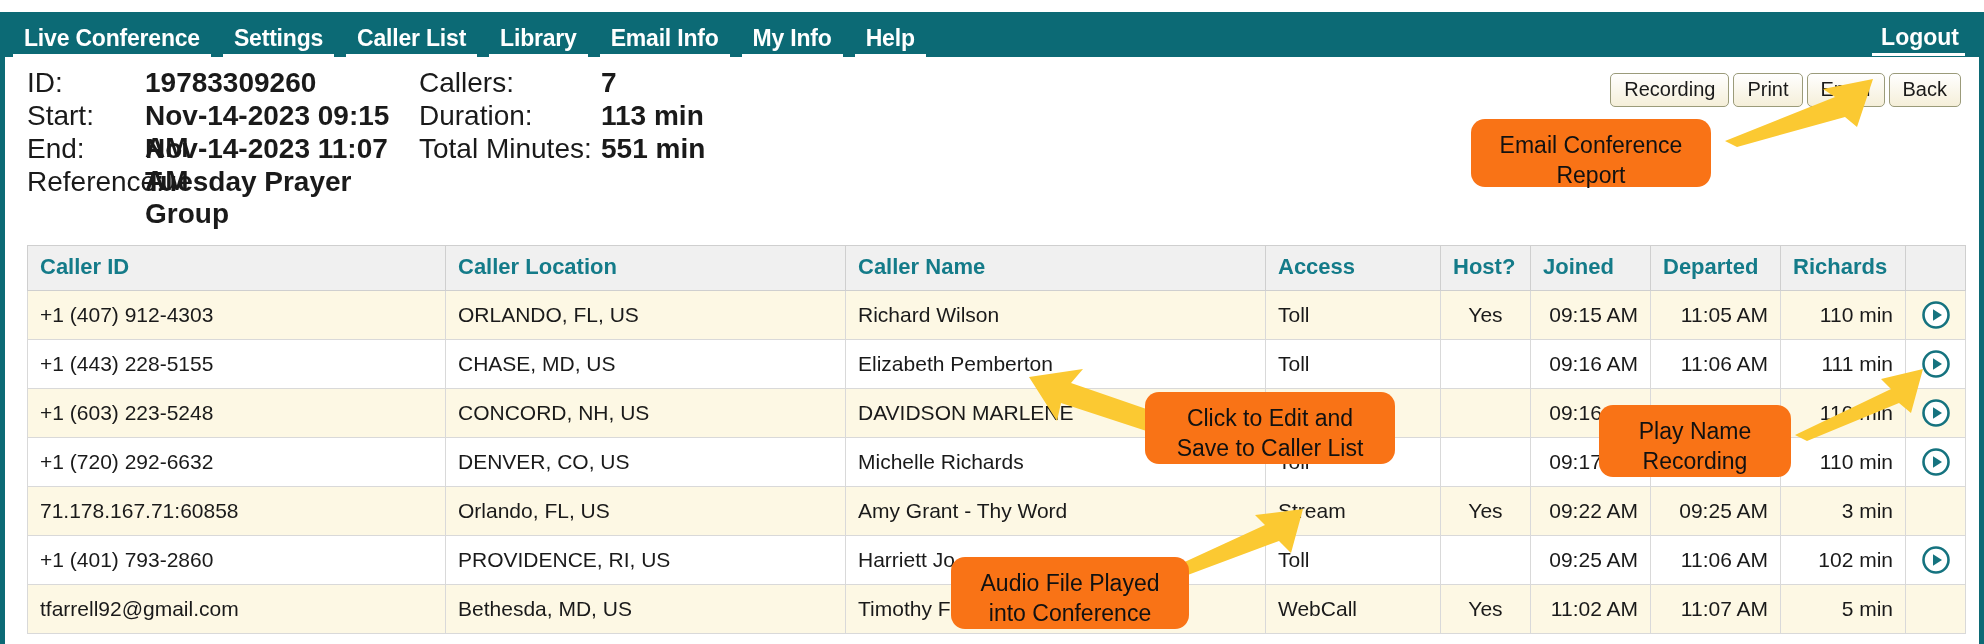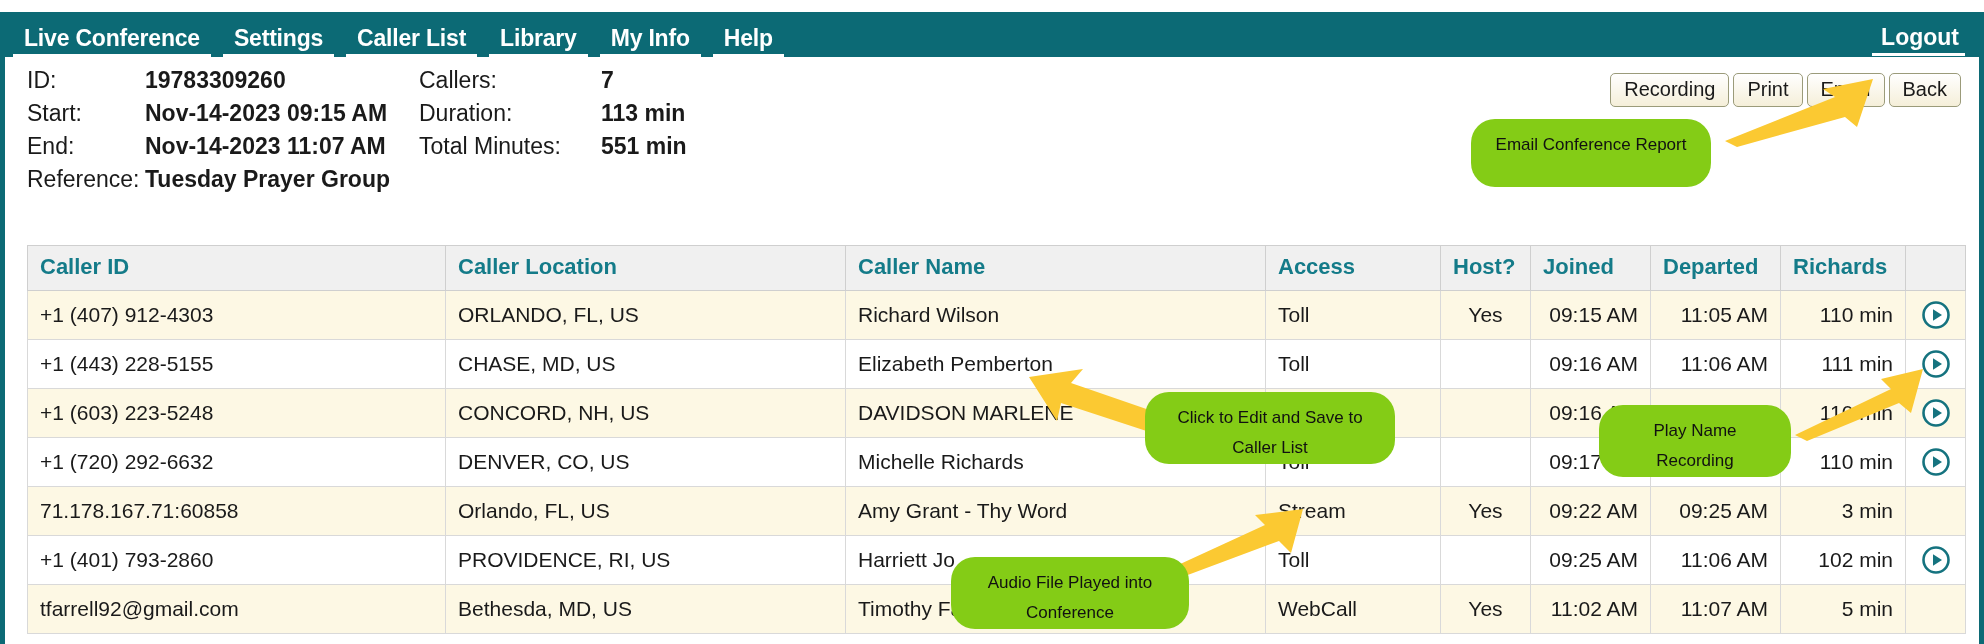--- a/index.html
+++ b/index.html
@@ -87,21 +87,21 @@
     bottom: 1px;
     height: 3px;
     background: #ffffff;
   }
 
   
   #info {
     position: absolute;
     left: 22px;
     top: 50px;
-    font-size: 23px;
+    font-size: 28px;
     color: #1a1a1a;
   }
   .info-row {
     display: flex;
     align-items: baseline;
     height: 33px;
   }
   .il { width: 118px; font-weight: normal; }
   .iv { width: 274px; font-weight: bold; }
   .il2 { width: 182px; font-weight: normal; }
@@ -169,42 +169,43 @@
   .playcell { text-align: center; padding: 0 !important; }
   .play-icon {
     display: inline-block;
     vertical-align: middle;
     line-height: 0;
   }
 
   
   .callout {
     position: absolute;
-    background: #84cc16;
-    border-radius: 24px;
+    background: #f97316;
+    border-radius: 14px;
     color: #111111;
-    font-size: 17px;
+    font-size: 23px;
     text-align: center;
     line-height: 30px;
     padding: 11px 18px;
     box-sizing: border-box;
     font-family: "Liberation Sans", sans-serif;
   }
   .arrow-svg { position: absolute; pointer-events: none; }
 </style>
 </head>
 <body>
 
 <div id="page">
 
   <div id="navbar">
     <div class="nav-tab">Live Conference</div>
     <div class="nav-tab">Settings</div>
     <div class="nav-tab">Caller List</div>
     <div class="nav-tab">Library</div>
+    <div class="nav-tab">Email Info</div>
     <div class="nav-tab">My Info</div>
     <div class="nav-tab">Help</div>
     <div id="nav-spacer"></div>
     <div id="nav-logout">Logout</div>
   </div>
 
   <div id="info">
     <div class="info-row">
       <span class="il">ID:</span>
       <span class="iv">19783309260</span>

